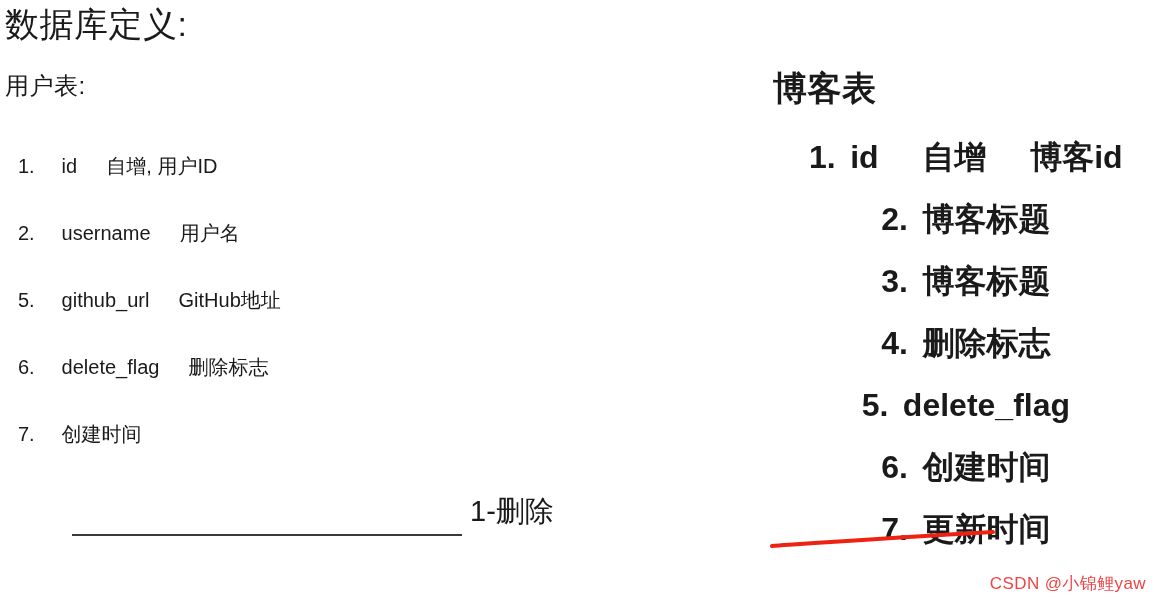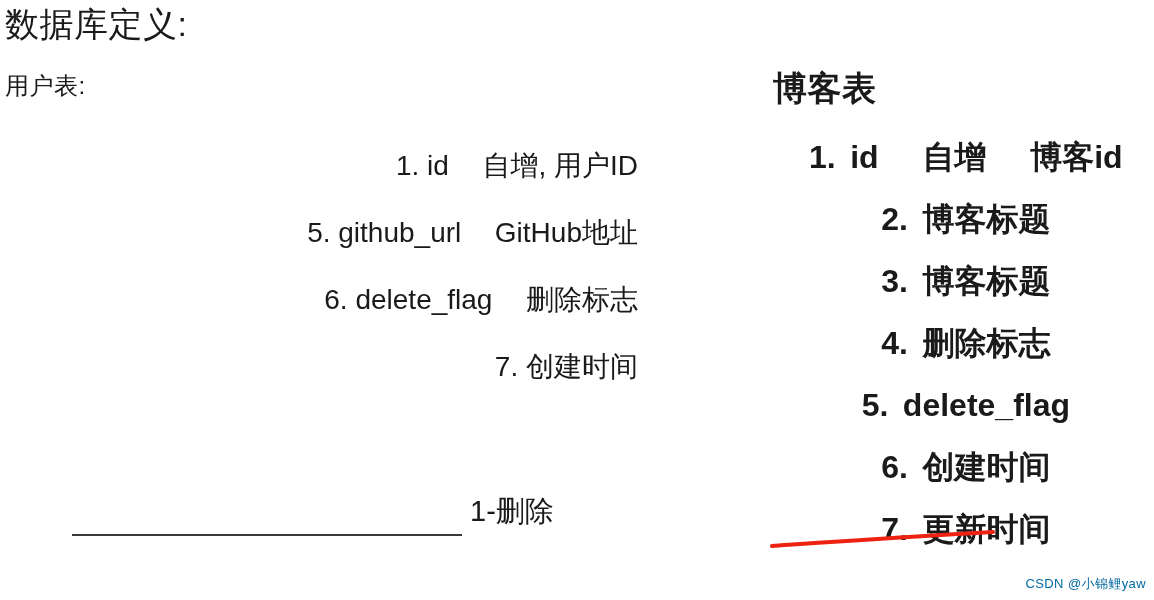--- a/index.html
+++ b/index.html
@@ -22,21 +22,20 @@
     inset: 0;
   }
 
   
   .col-left {
     position: absolute;
     left: 0;
     top: 0;
     width: 640px;
     height: 600px;
-    text-align: right;
   }
   .doc-title {
     position: absolute;
     left: 5px;
     top: 4px;
     font-size: 34px;
     line-height: 40px;
     letter-spacing: 0.5px;
     white-space: nowrap;
   }
@@ -51,21 +50,21 @@
   }
   .list-left {
     position: absolute;
     left: 18px;
     top: 146px;
     width: 620px;
   }
   .list-left .row {
     position: relative;
     height: 67px;
-    font-size: 28px;
+    font-size: 20px;
     line-height: 40px;
     white-space: nowrap;
   }
   .list-left .row .num {
     display: inline-block;
     min-width: 38px;
   }
   .list-left .row .txt {
     display: inline;
   }
@@ -135,23 +134,23 @@
     width: 225px;
     height: 26px;
     pointer-events: none;
   }
 
   
   .watermark {
     position: absolute;
     right: 8px;
     bottom: 5px;
-    font-size: 13px;
+    font-size: 17px;
     line-height: 22px;
-    color: #0369a1;
+    color: #ef4444;
     white-space: nowrap;
     letter-spacing: 0.4px;
   }
 </style>
 </head>
 <body>
 
 <div class="page">
 
   <div class="col-left">
@@ -162,20 +161,26 @@
 
     <div class="list-left">
 
       <div class="row">
         <span class="num">1.</span>
         <span class="txt">id</span>
         <span class="gap-m"></span>
         <span class="txt">自增, 用户ID</span>
       </div>
 
+      <div class="row">
+        <span class="num">2.</span>
+        <span class="txt">username</span>
+        <span class="gap-m"></span>
+        <span class="txt">用户名</span>
+      </div>
 
 
 
       <div class="row">
         <span class="num">5.</span>
         <span class="txt">github_url</span>
         <span class="gap-m"></span>
         <span class="txt">GitHub地址</span>
       </div>
 

